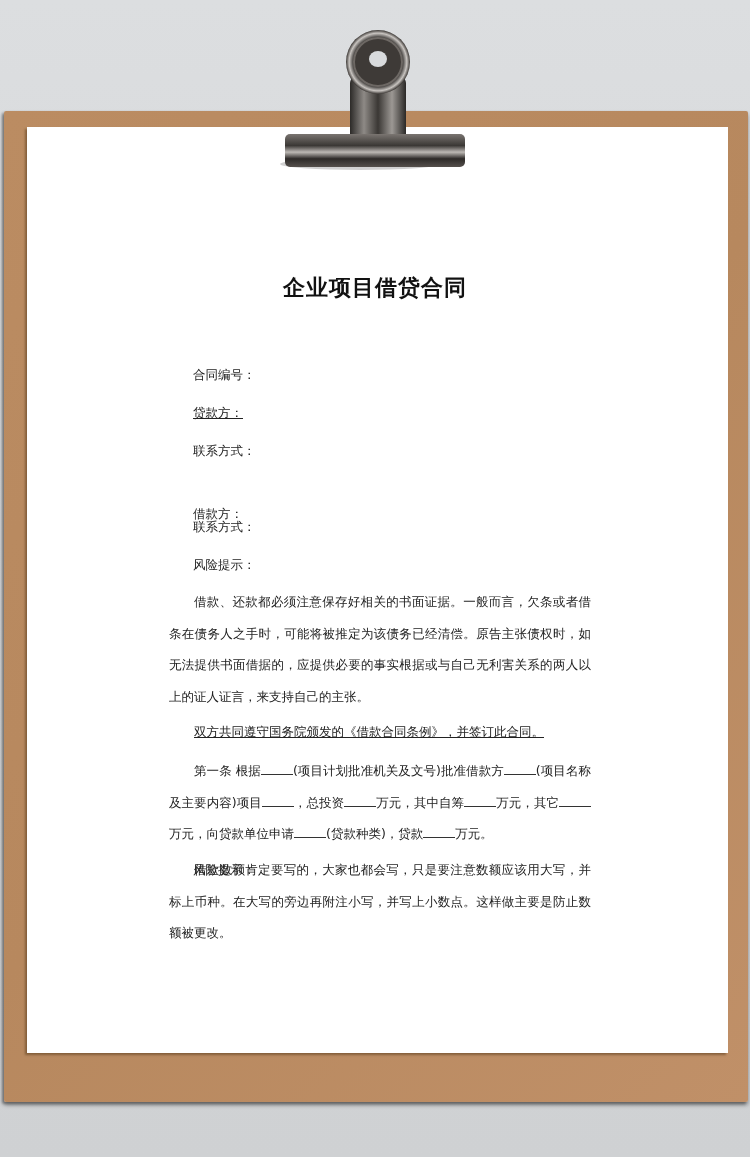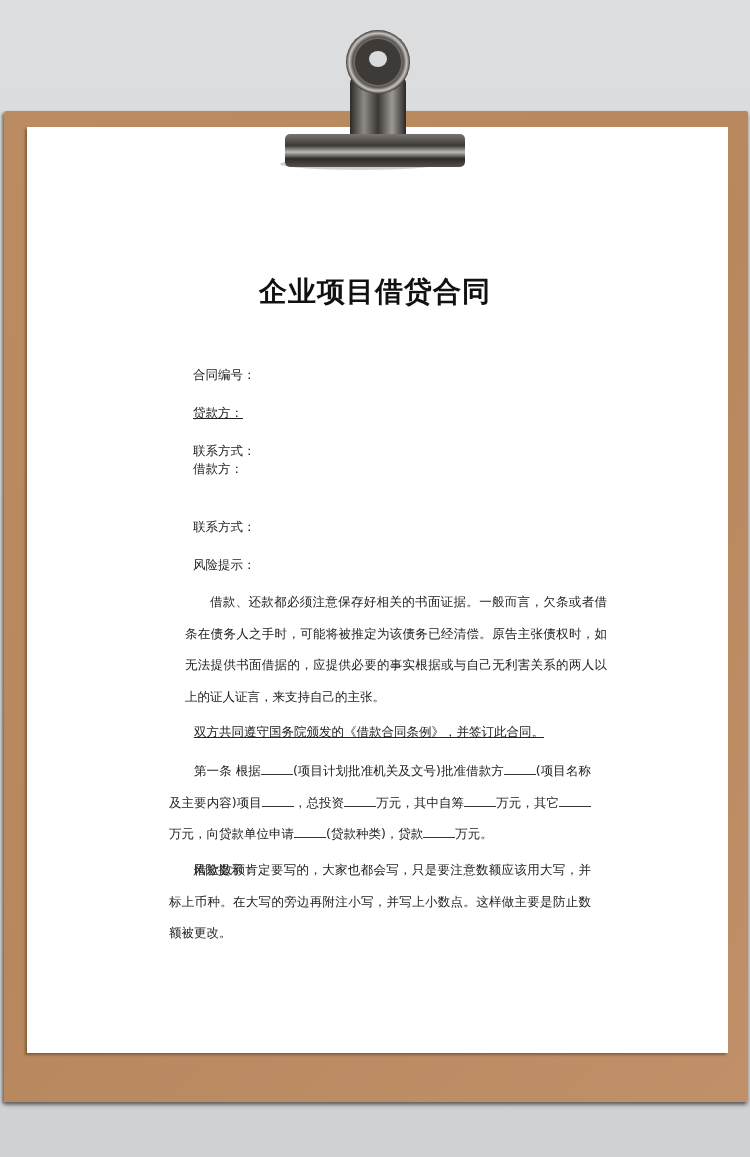--- a/index.html
+++ b/index.html
@@ -17,21 +17,21 @@
   .paper {
     position: absolute; left: 27px; top: 127px; width: 701px; height: 926px;
     background: #ffffff;
     box-shadow: -2px 2px 2px rgba(90,60,30,0.55);
   }
   .clip { position: absolute; left: 280px; top: 22px; width: 190px; height: 150px; }
   .clip svg { width: 100%; height: 100%; display: block; }
 
   .title {
     position: absolute; left: 0; width: 100%; top: 273px; text-align: center;
-    font-size: 28px; font-weight: bold; color: #111; letter-spacing: 1px;
+    font-size: 22px; font-weight: bold; color: #111; letter-spacing: 1px;
   }
   .field {
     position: absolute; left: 193px; font-size: 12.5px; color: #222; text-align: right;
   }
   .para {
     position: absolute; left: 169px; width: 422px; font-size: 12.5px; color: #222;
     line-height: 31.5px; text-indent: 25px; text-align: justify; text-align-last: left;
     word-break: break-all;
   }
   .blank { display: inline-block; width: 32px; border-bottom: 1px solid #333; height: 10px; vertical-align: baseline; }
@@ -73,25 +73,25 @@
     <ellipse cx="98" cy="37" rx="9" ry="8" fill="#d9dbdd"></ellipse>
     <rect x="5" y="112" width="180" height="33" rx="5" fill="url(#base)"></rect>
   </svg>
 </div>
 
 <div class="title">企业项目借贷合同</div>
 
 <div class="field" style="top:367px;">合同编号：</div>
 <div class="field" style="top:405px;text-decoration:underline;">贷款方：</div>
 <div class="field" style="top:443px;">联系方式：</div>
-<div class="field" style="top:461px;">借款方：</div>
+<div class="field" style="top:506px;">借款方：</div>
 <div class="field" style="top:519px;">联系方式：</div>
 <div class="field" style="top:557px;">风险提示：</div>
 
-<div class="para" style="top:586px;margin-left:16px;">借款、还款都必须注意保存好相关的书面证据。一般而言，欠条或者借条在债务人之手时，可能将被推定为该债务已经清偿。原告主张债权时，如无法提供书面借据的，应提供必要的事实根据或与自己无利害关系的两人以上的证人证言，来支持自己的主张。</div>
+<div class="para" style="top:586px;">借款、还款都必须注意保存好相关的书面证据。一般而言，欠条或者借条在债务人之手时，可能将被推定为该债务已经清偿。原告主张债权时，如无法提供书面借据的，应提供必要的事实根据或与自己无利害关系的两人以上的证人证言，来支持自己的主张。</div>
 
 <div class="para" style="top:716px;text-decoration:underline;">双方共同遵守国务院颁发的《借款合同条例》，并签订此合同。</div>
 
 <div class="para" style="top:755px;"><span>第一条  根据</span><span class="blank"></span><span>(项目计划批准机关及文号)批准借款方</span><span class="blank"></span><span>(项目名称及主要内容)项目</span><span class="blank"></span><span>，总投资</span><span class="blank"></span><span>万元，其中自筹</span><span class="blank"></span><span>万元，其它</span><span class="blank"></span><span>万元，向贷款单位申请</span><span class="blank"></span><span>(贷款种类)，贷款</span><span class="blank"></span><span>万元。</span></div>
 
 <div class="field" style="top:862px;">风险提示：</div>
 
 <div class="para" style="top:856px;font-family:Liberation Mono, monospace;">借款数额肯定要写的，大家也都会写，只是要注意数额应该用大写，并标上币种。在大写的旁边再附注小写，并写上小数点。这样做主要是防止数额被更改。</div>
 
 </body></html>

